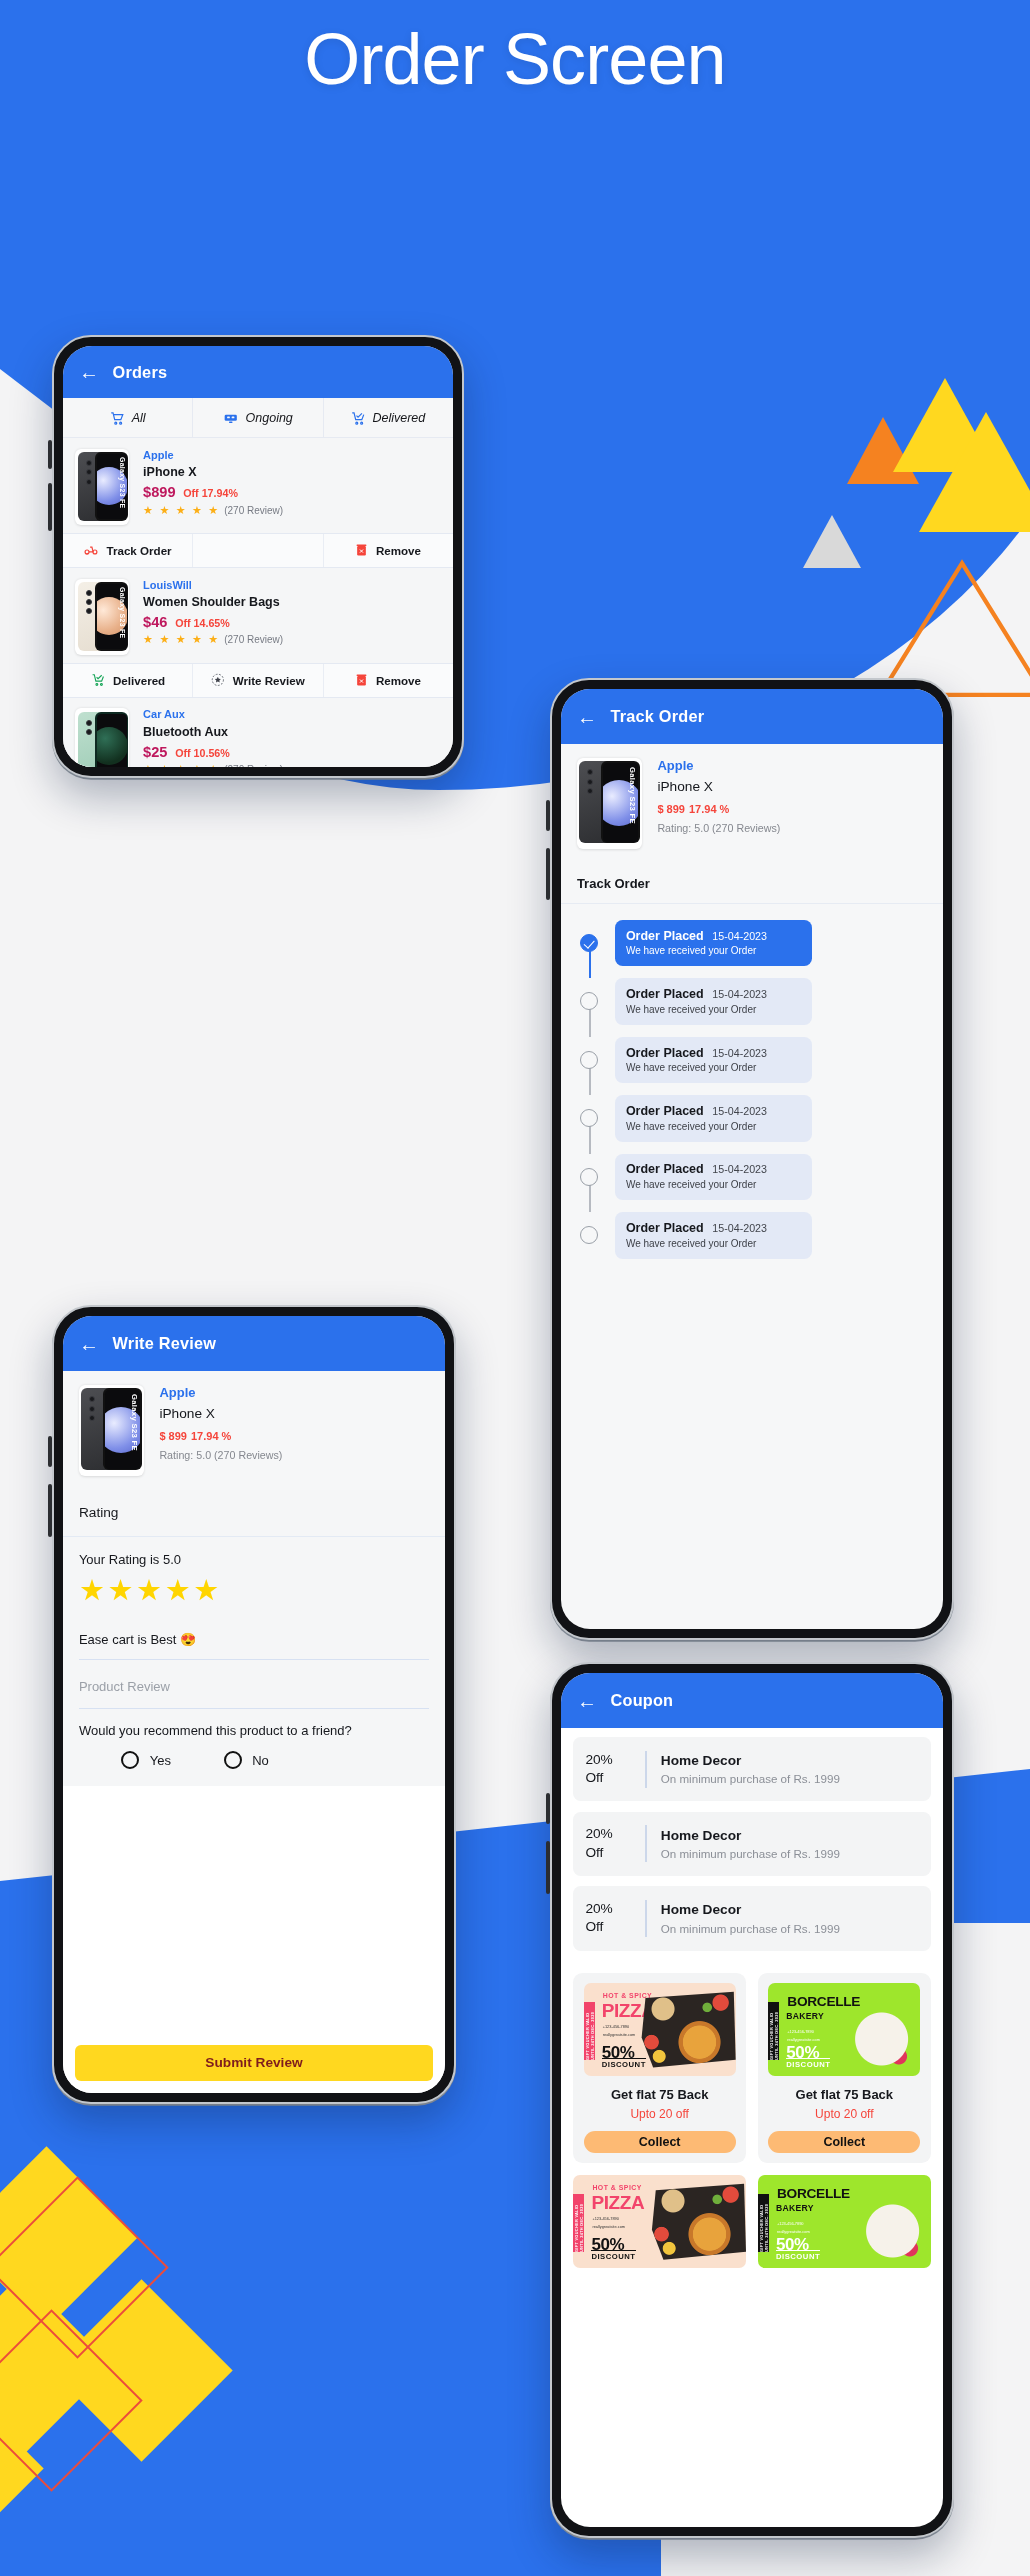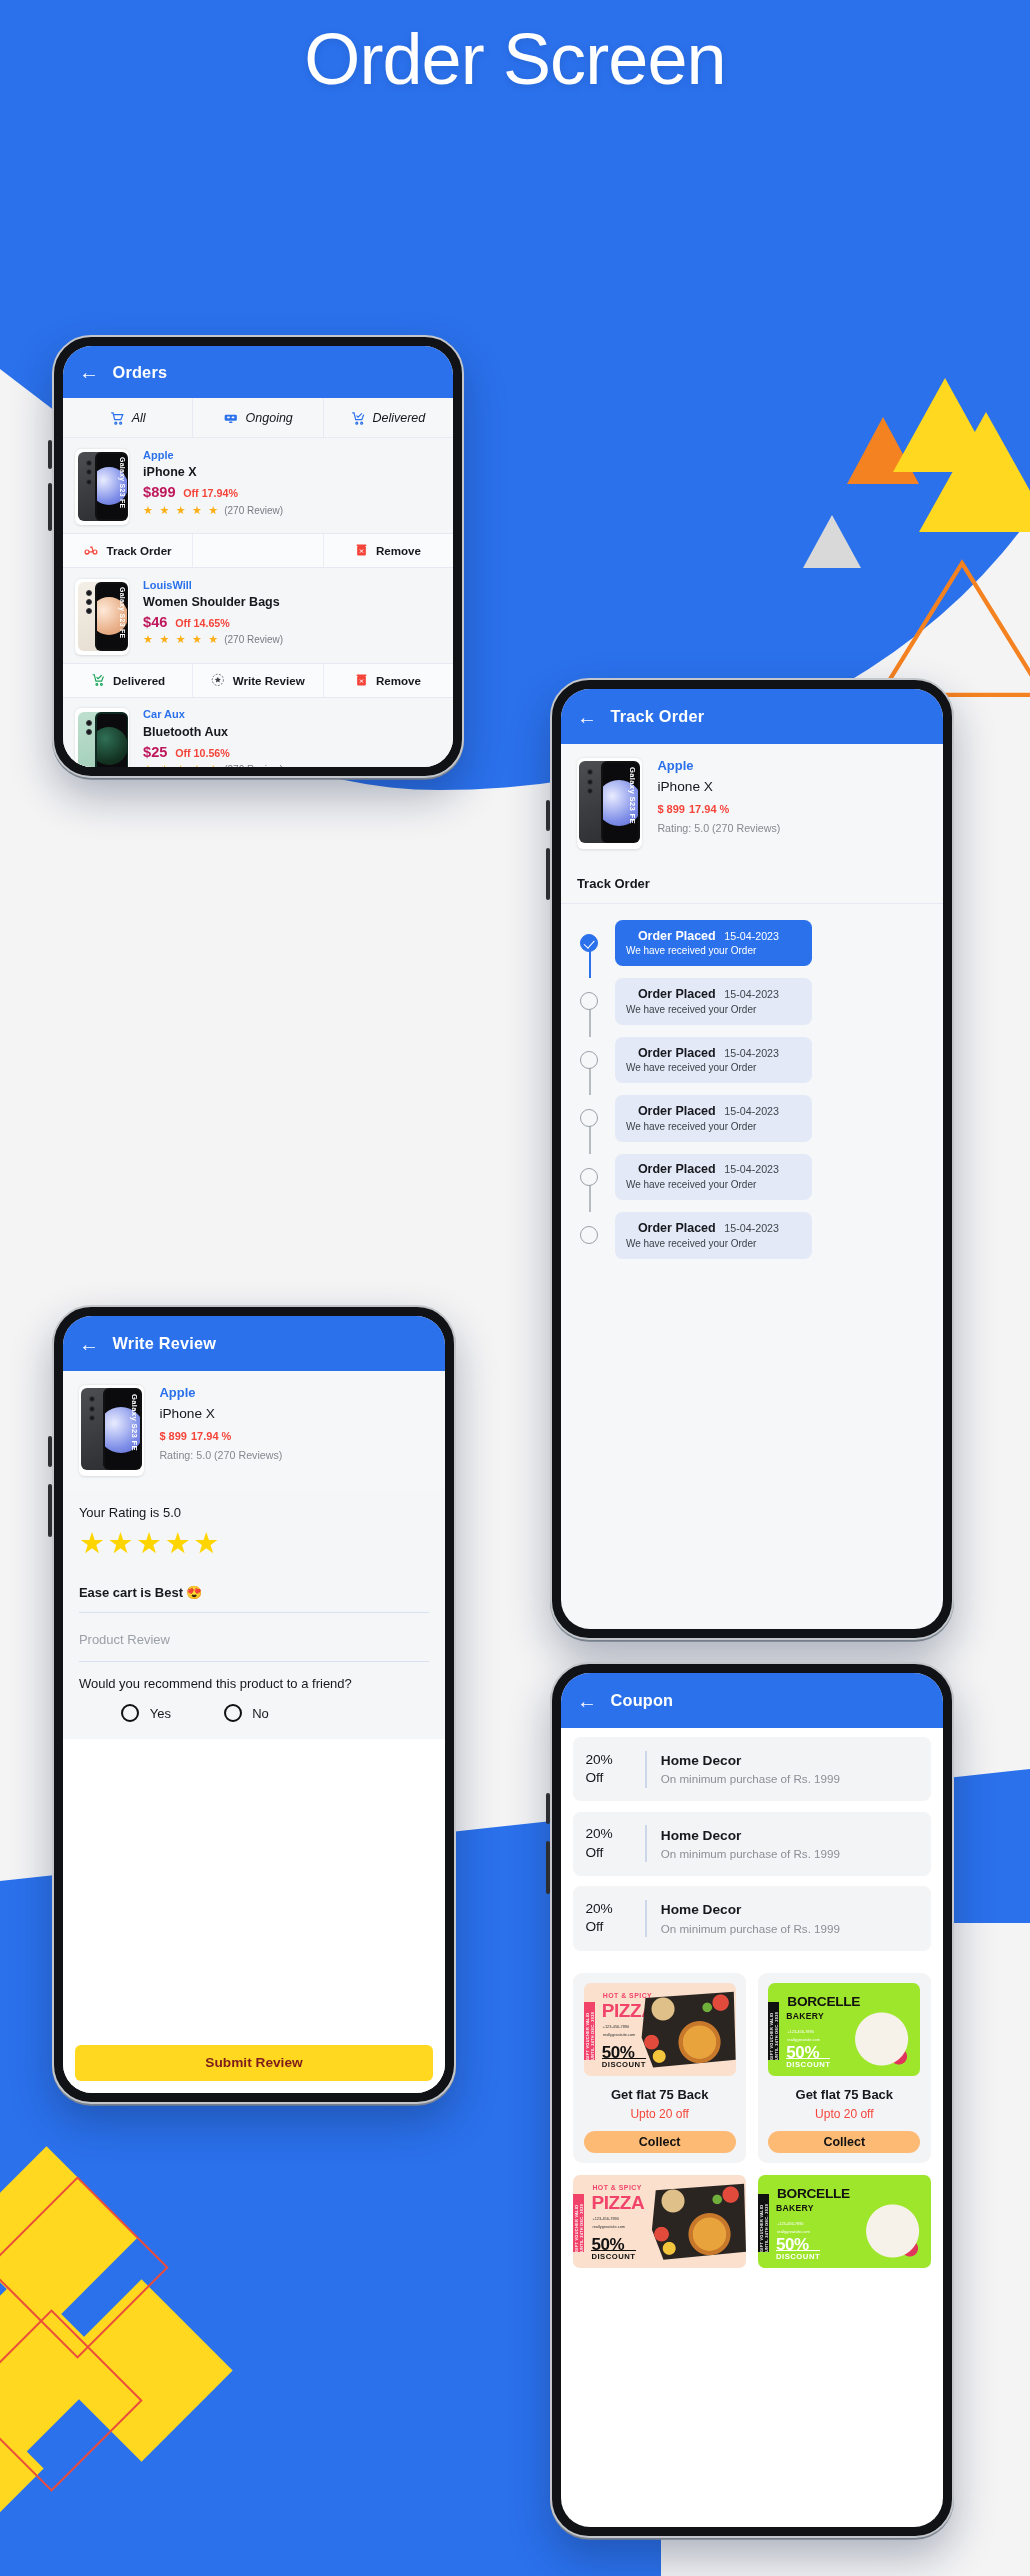--- a/index.html
+++ b/index.html
@@ -189,36 +189,36 @@
     border:1.7px solid #fff; border-top:none; border-left:none; transform:rotate(42deg);
   }
   .tl-line{
     position:absolute; left:8.6px; top:26px; bottom:-12px; width:1.7px; background:#b6bac1; z-index:1;
   }
   .tl-item.active .tl-line{ background:#2b71ec; }
   .tl-item:last-child .tl-line{ display:none; }
   .tl-card{ flex:1; background:#e3e9f6; border-radius:7.7px; padding:8.6px 11px 10.3px; max-width:197px; }
   .tl-item.active .tl-card{ background:#2b71ec; }
   .tl-head{ display:flex; align-items:baseline; gap:8.6px; }
-  .tl-title{ font-size:12.5px; font-weight:700; color:#16181d;margin-left:12px; }
+  .tl-title{ font-size:12.5px; font-weight:700; color:#16181d; }
   .tl-date{ font-size:10.7px; color:#41444b; }
   .tl-sub{ font-size:10px; color:#3c3f46; margin-top:2.6px; }
   .tl-item.active .tl-title,
   .tl-item.active .tl-date,
   .tl-item.active .tl-sub{ color:#fff; }
 
   
   #phone-review{ left:52px; top:1305px; width:404px; height:799px; }
   #phone-review .screen{ background:#f5f6f7; display:flex; flex-direction:column; }
   #phone-review .appbar{ height:55px; }
   .rv-block{ border-bottom:0.9px solid #e3eaf4; padding:15.5px; }
   .rv-label{ font-size:13.7px; color:#16181d; }
   .rv-your{ font-size:13px; color:#16181d; margin-bottom:8.6px; }
   .rv-stars{ font-size:29px; color:#ffd500; letter-spacing:2.6px; line-height:1; }
-  .rv-text{ font-size:13px; color:#16181d; padding:17px 15.5px 12px;font-weight:bold; }
+  .rv-text{ font-size:13px; color:#16181d; padding:17px 15.5px 12px; }
   .rv-underline{ height:0.9px; background:#d7e1f2; margin:0 15.5px; }
   .rv-placeholder{ font-size:13px; color:#9ba0a8; padding:19px 15.5px 13.7px; }
   .rv-question{ font-size:13px; color:#16181d; padding:13.7px 15.5px 6.9px; line-height:1.45; }
   .radios{ display:flex; gap:53px; padding:3.4px 0 17px 58px; }
   .radio{ display:flex; align-items:center; gap:10.3px; font-size:13px; color:#16181d; }
   .radio .circle{ width:18px; height:18px; border-radius:50%; border:2.1px solid #111; }
   .rv-spacer{ flex:1; background:#fff; }
   .submit-btn{
     margin:0 12px 12px; height:36px; background:#ffd81f; border-radius:6px;
     display:flex; align-items:center; justify-content:center;
@@ -675,20 +675,23 @@
         <div class="detail-brand">Apple</div>
         <div class="detail-name">iPhone X</div>
         <div class="detail-price">
           <span>$ 899</span>
           <span>17.94 %</span>
         </div>
         <div class="detail-rating">Rating: 5.0  (270 Reviews)</div>
       </div>
     </div>
 
+    <div class="rv-block">
+      <div class="rv-label">Rating</div>
+    </div>
 
     <div class="rv-block" style="border-bottom:none; padding-bottom:10.3px;">
       <div class="rv-your">Your Rating is 5.0</div>
       <div class="rv-stars">★★★★★</div>
     </div>
 
     <div class="rv-text">Ease cart is Best 😍</div>
     <div class="rv-underline"></div>
 
     <div class="rv-placeholder">Product Review</div>

